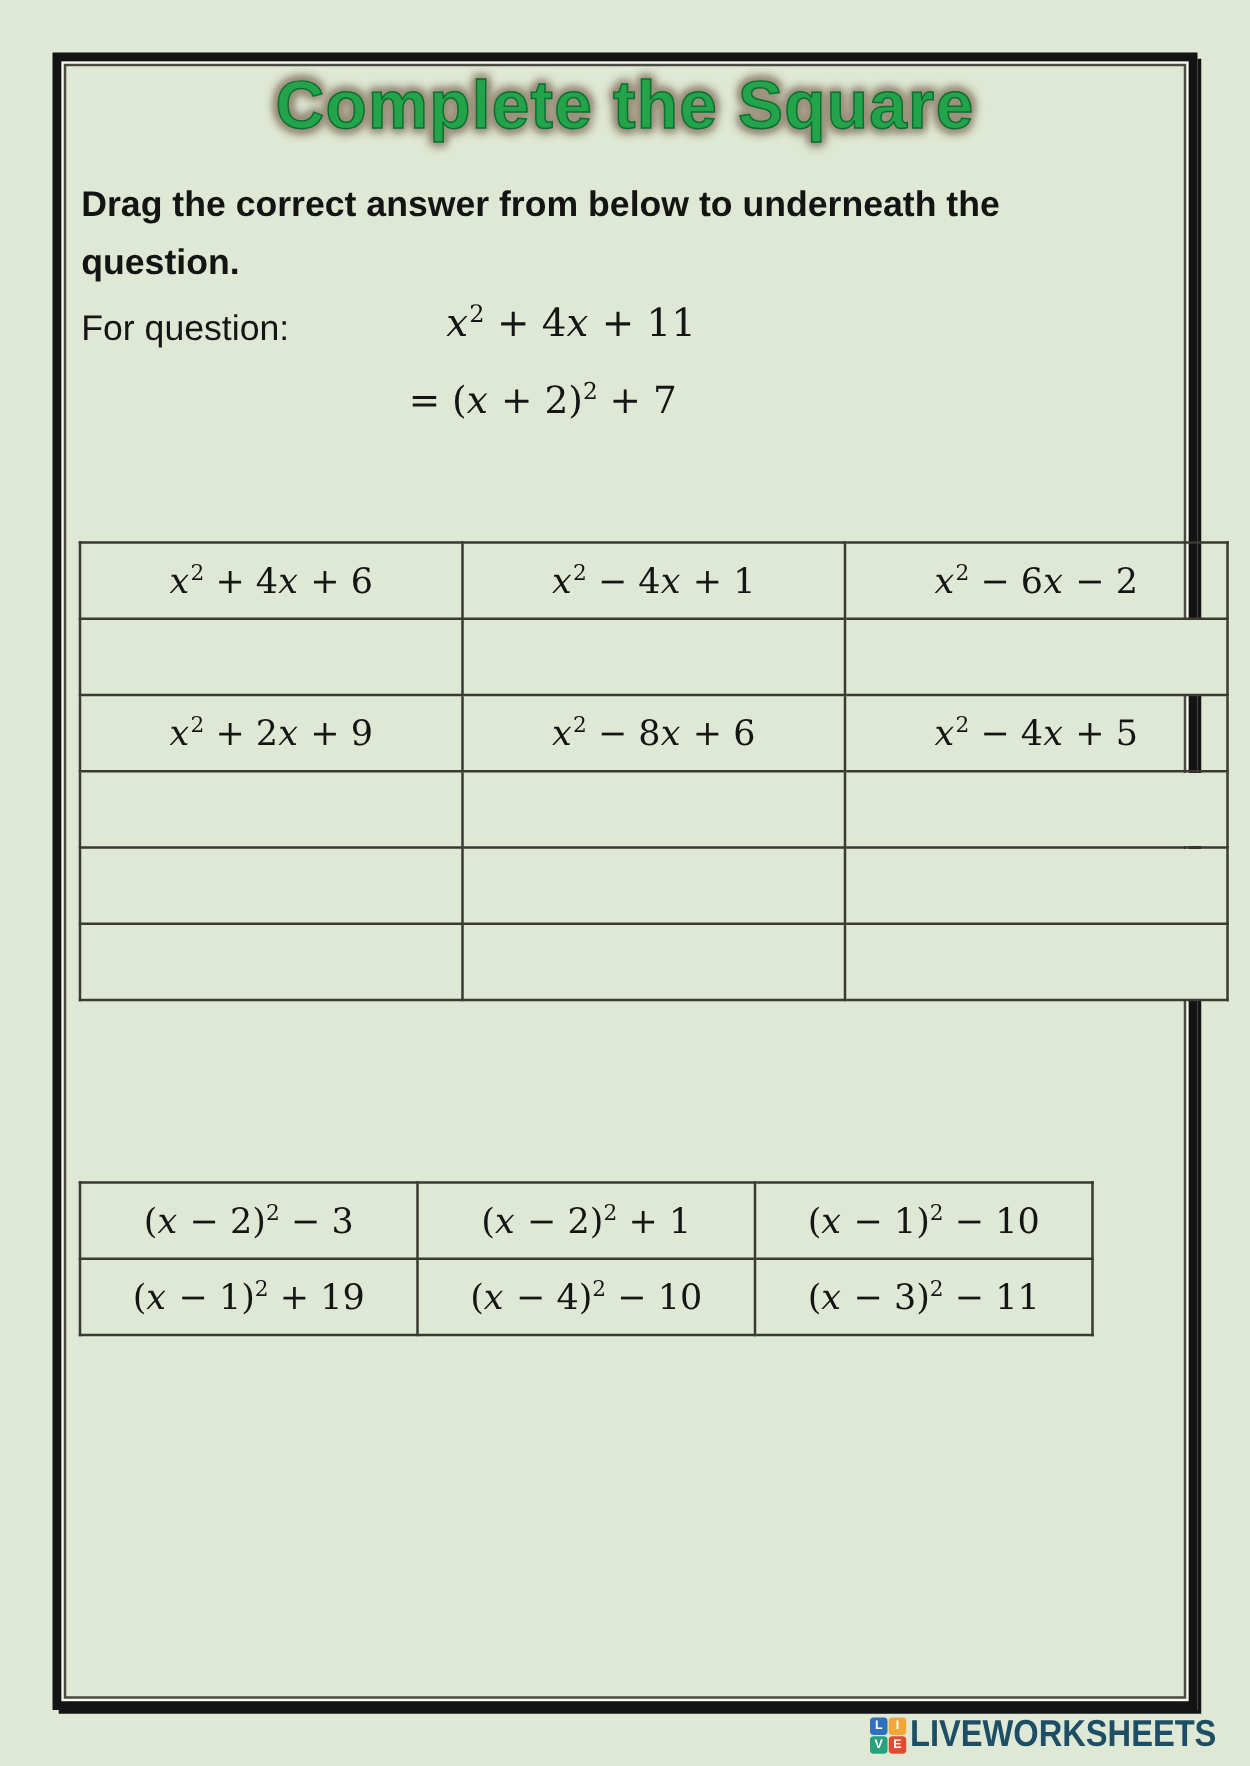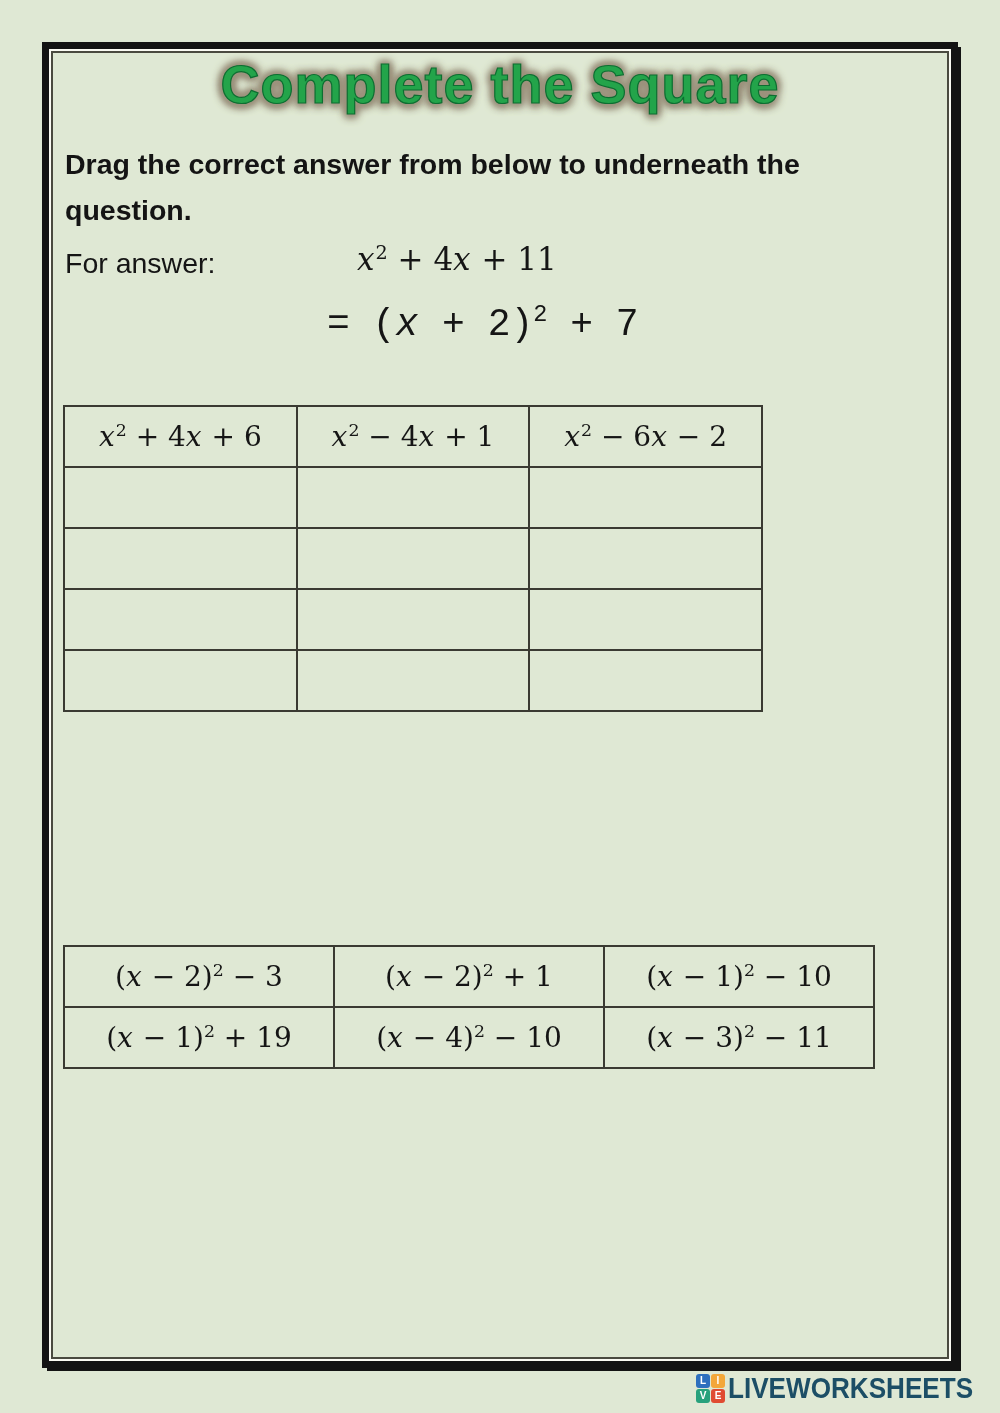--- a/index.html
+++ b/index.html
@@ -37,24 +37,24 @@
     position:absolute; left:16px; top:92px; width:790px; margin:0;
     font-size:28.5px; line-height:1.62; color:#141414;font-weight:bold;
   }
 
   .math { font-family:"DejaVu Serif","Liberation Serif",serif; }
   .math i { font-style:italic; padding-right:1px; }
   .math sup { font-size:0.62em; line-height:0; }
 
   .example-label { position:absolute; left:16px; top:198px; font-size:28.5px; }
   .example-expr  { position:absolute; left:308px; top:192px; font-size:31px; }
-  .example-result{ position:absolute; left:278px; top:254px; font-size:38px;font-family:Liberation Mono, monospace; }
+  .example-result{ position:absolute; left:278px; top:254px; font-size:30px; }
 
   table { border-collapse:collapse; table-layout:fixed; }
-  .q-table { position:absolute; left:14px; top:356px; width:700px; }
+  .q-table { position:absolute; left:14px; top:384px; width:920px; }
   .a-table { position:absolute; left:14px; top:896px; width:812px; }
   td {
     border:2px solid #3a3a32;
     height:57px; text-align:center; vertical-align:middle;
     font-size:28px; color:#151515;
     overflow:hidden;
   }
   .drop-cell { background:#dfe8d4; }
 
   .brand {
@@ -78,35 +78,40 @@
 </head>
 <body>
 
 <div class="page">
   <div class="frame">
 
     <h1 class="title" style="color: rgb(35, 164, 74);">Complete the Square</h1>
 
     <p class="instructions">Drag the correct answer from below to underneath the question.</p>
 
-    <span class="example-label">For answer:</span>
+    <span class="example-label">For question:</span>
     <span class="math example-expr"><i>x</i><sup>2</sup> + 4<i>x</i> + 11</span>
     <span class="math example-result">= (<i>x</i> + 2)<sup>2</sup> + 7</span>
 
     <table class="q-table">
       <tbody>
           <tr>
         <td class="math"><i>x</i><sup>2</sup> + 4<i>x</i> + 6</td>
         <td class="math"><i>x</i><sup>2</sup> − 4<i>x</i> + 1</td>
         <td class="math"><i>x</i><sup>2</sup> − 6<i>x</i> − 2</td>
       </tr>
       <tr>
         <td class="drop-cell"></td>
         <td class="drop-cell"></td>
         <td class="drop-cell"></td>
+      </tr>
+      <tr>
+        <td class="math"><i>x</i><sup>2</sup> + 2<i>x</i> + 9</td>
+        <td class="math"><i>x</i><sup>2</sup> − 8<i>x</i> + 6</td>
+        <td class="math"><i>x</i><sup>2</sup> − 4<i>x</i> + 5</td>
       </tr>
       <tr>
         <td class="drop-cell"></td>
         <td class="drop-cell"></td>
         <td class="drop-cell"></td>
       </tr>
       <tr>
         <td class="drop-cell"></td>
         <td class="drop-cell"></td>
         <td class="drop-cell"></td>

